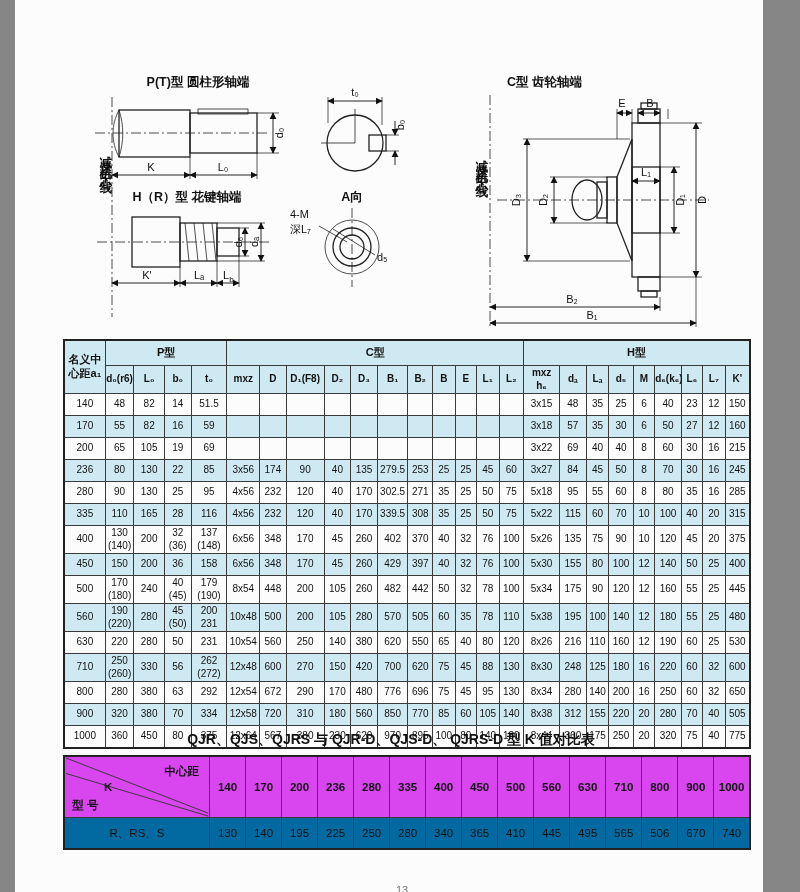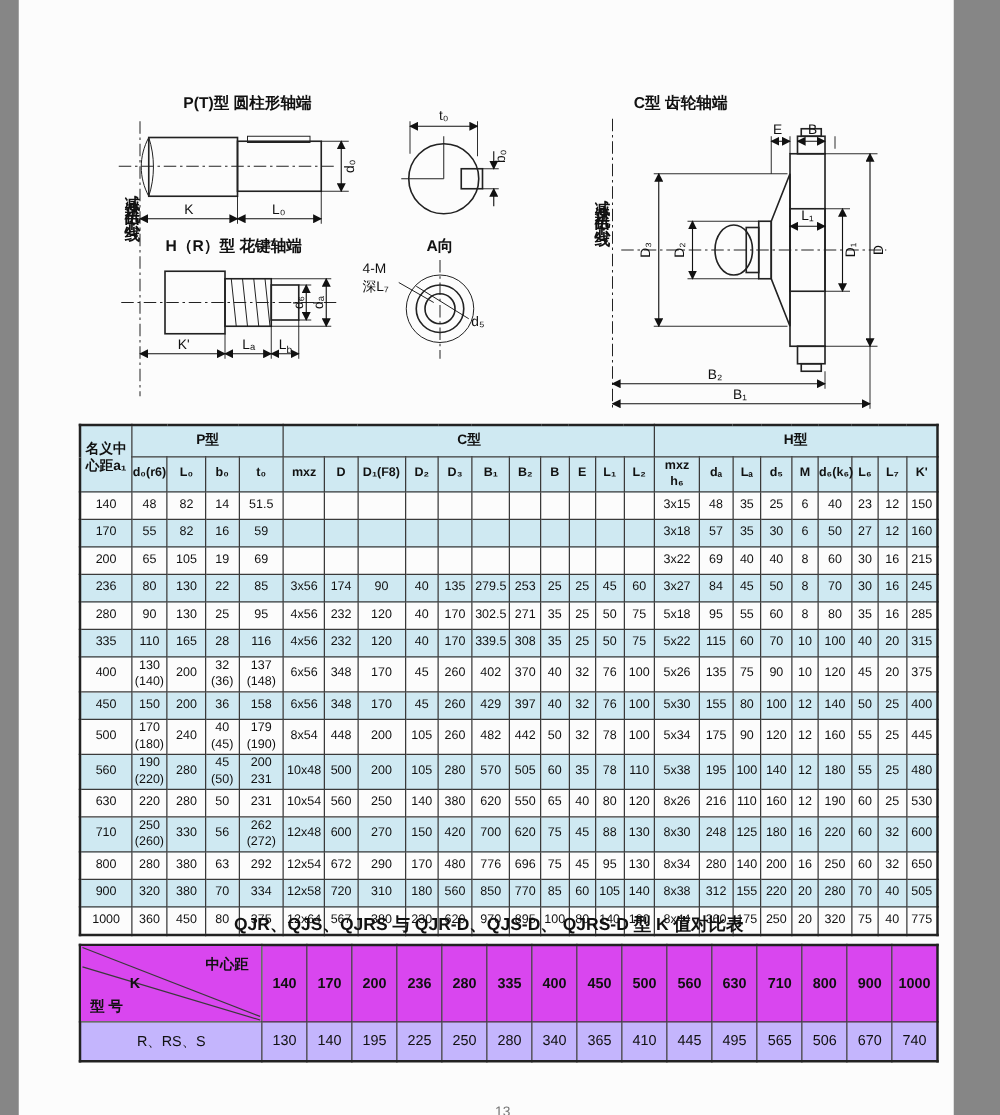--- a/index.html
+++ b/index.html
@@ -52,21 +52,21 @@
   }
   .k-table{
     position:absolute;left:48px;top:755px;width:688px;
     border:2px solid #222;
   }
   .k-table th,.k-table td{
     border:1px solid #3a3a3a;text-align:center;vertical-align:middle;
     color:#111;padding:0;
   }
   .k-table thead th{background:#d946ef;font-weight:bold;font-size:11.5px;height:60px;}
-  .k-table tbody td{background:#c4b5fd;font-size:11.5px;height:30px;}
+  .k-table tbody td{background:#0369a1;font-size:11.5px;height:30px;}
   .corner-cell{position:relative;}
   .corner-cell svg{position:absolute;left:0;top:0;}
   .corner-cell span{position:absolute;font-size:11.5px;font-weight:bold;color:#111;}
   .corner-k{left:27%;top:40%;}
   .corner-cd{right:7%;top:12%;}
   .corner-model{left:5%;bottom:6%;}
   .footer-num{
     position:absolute;left:381px;top:884px;height:8px;overflow:hidden;
     font-size:11px;color:#777;
   }

